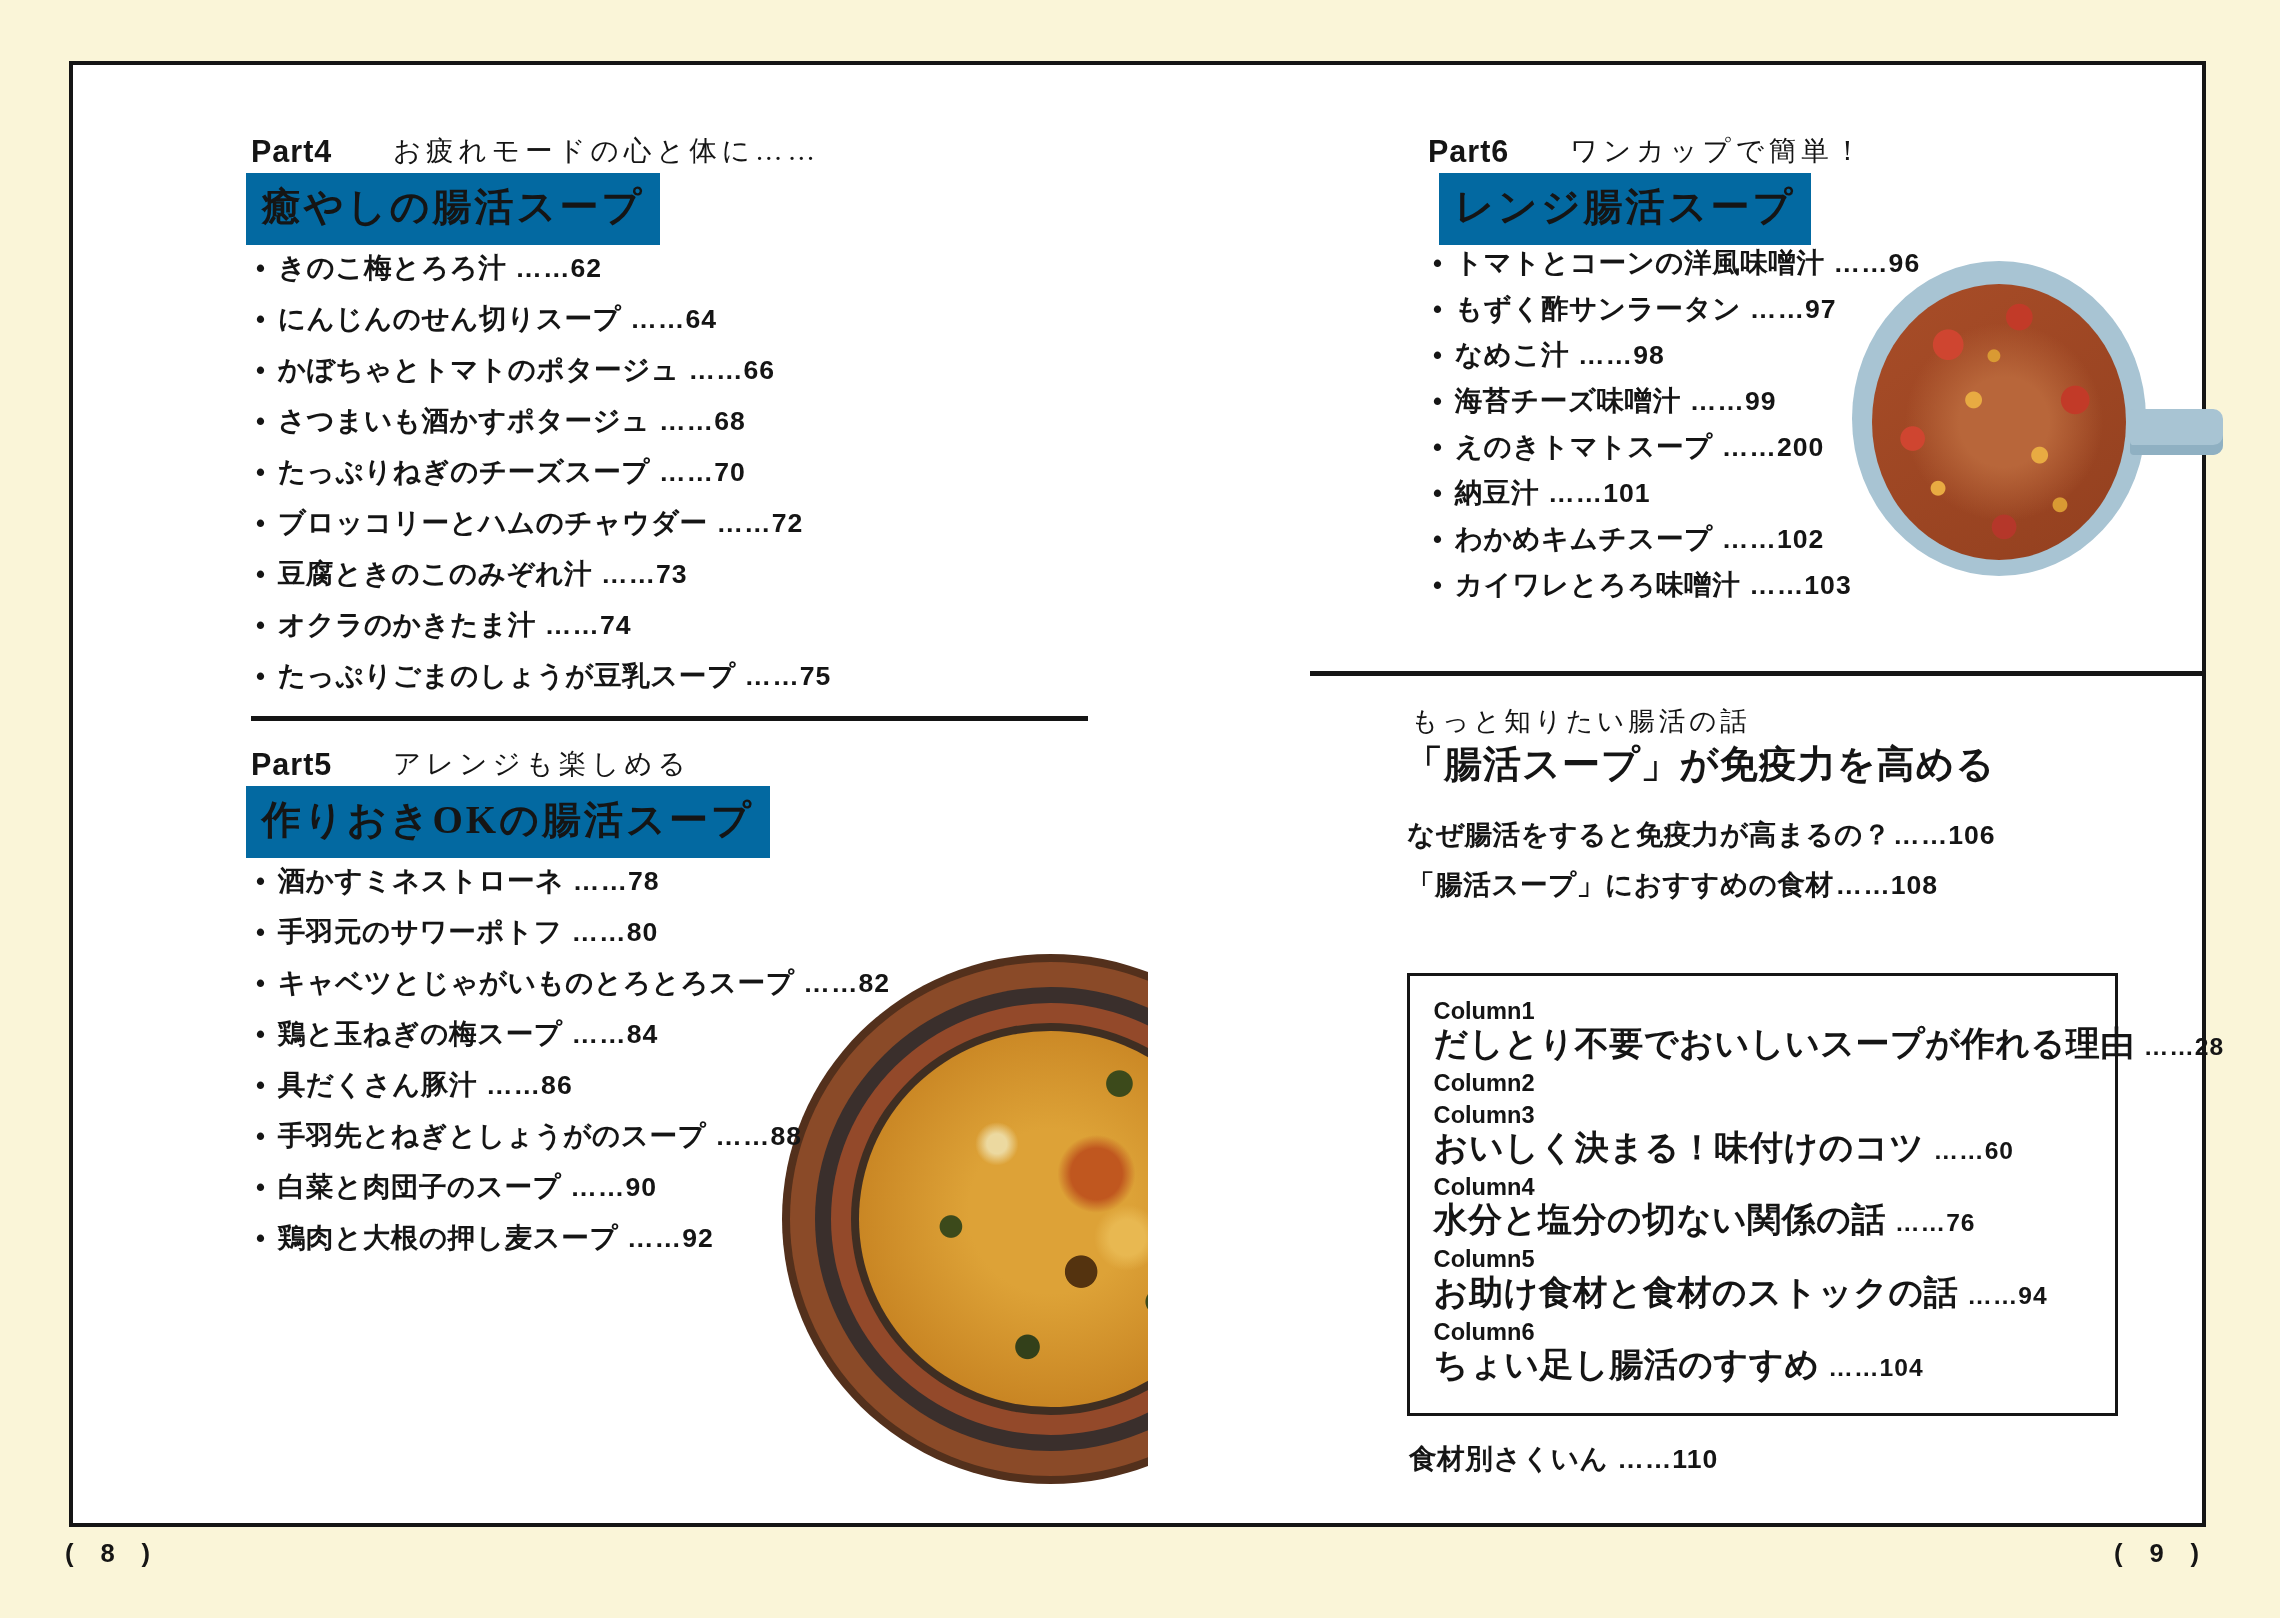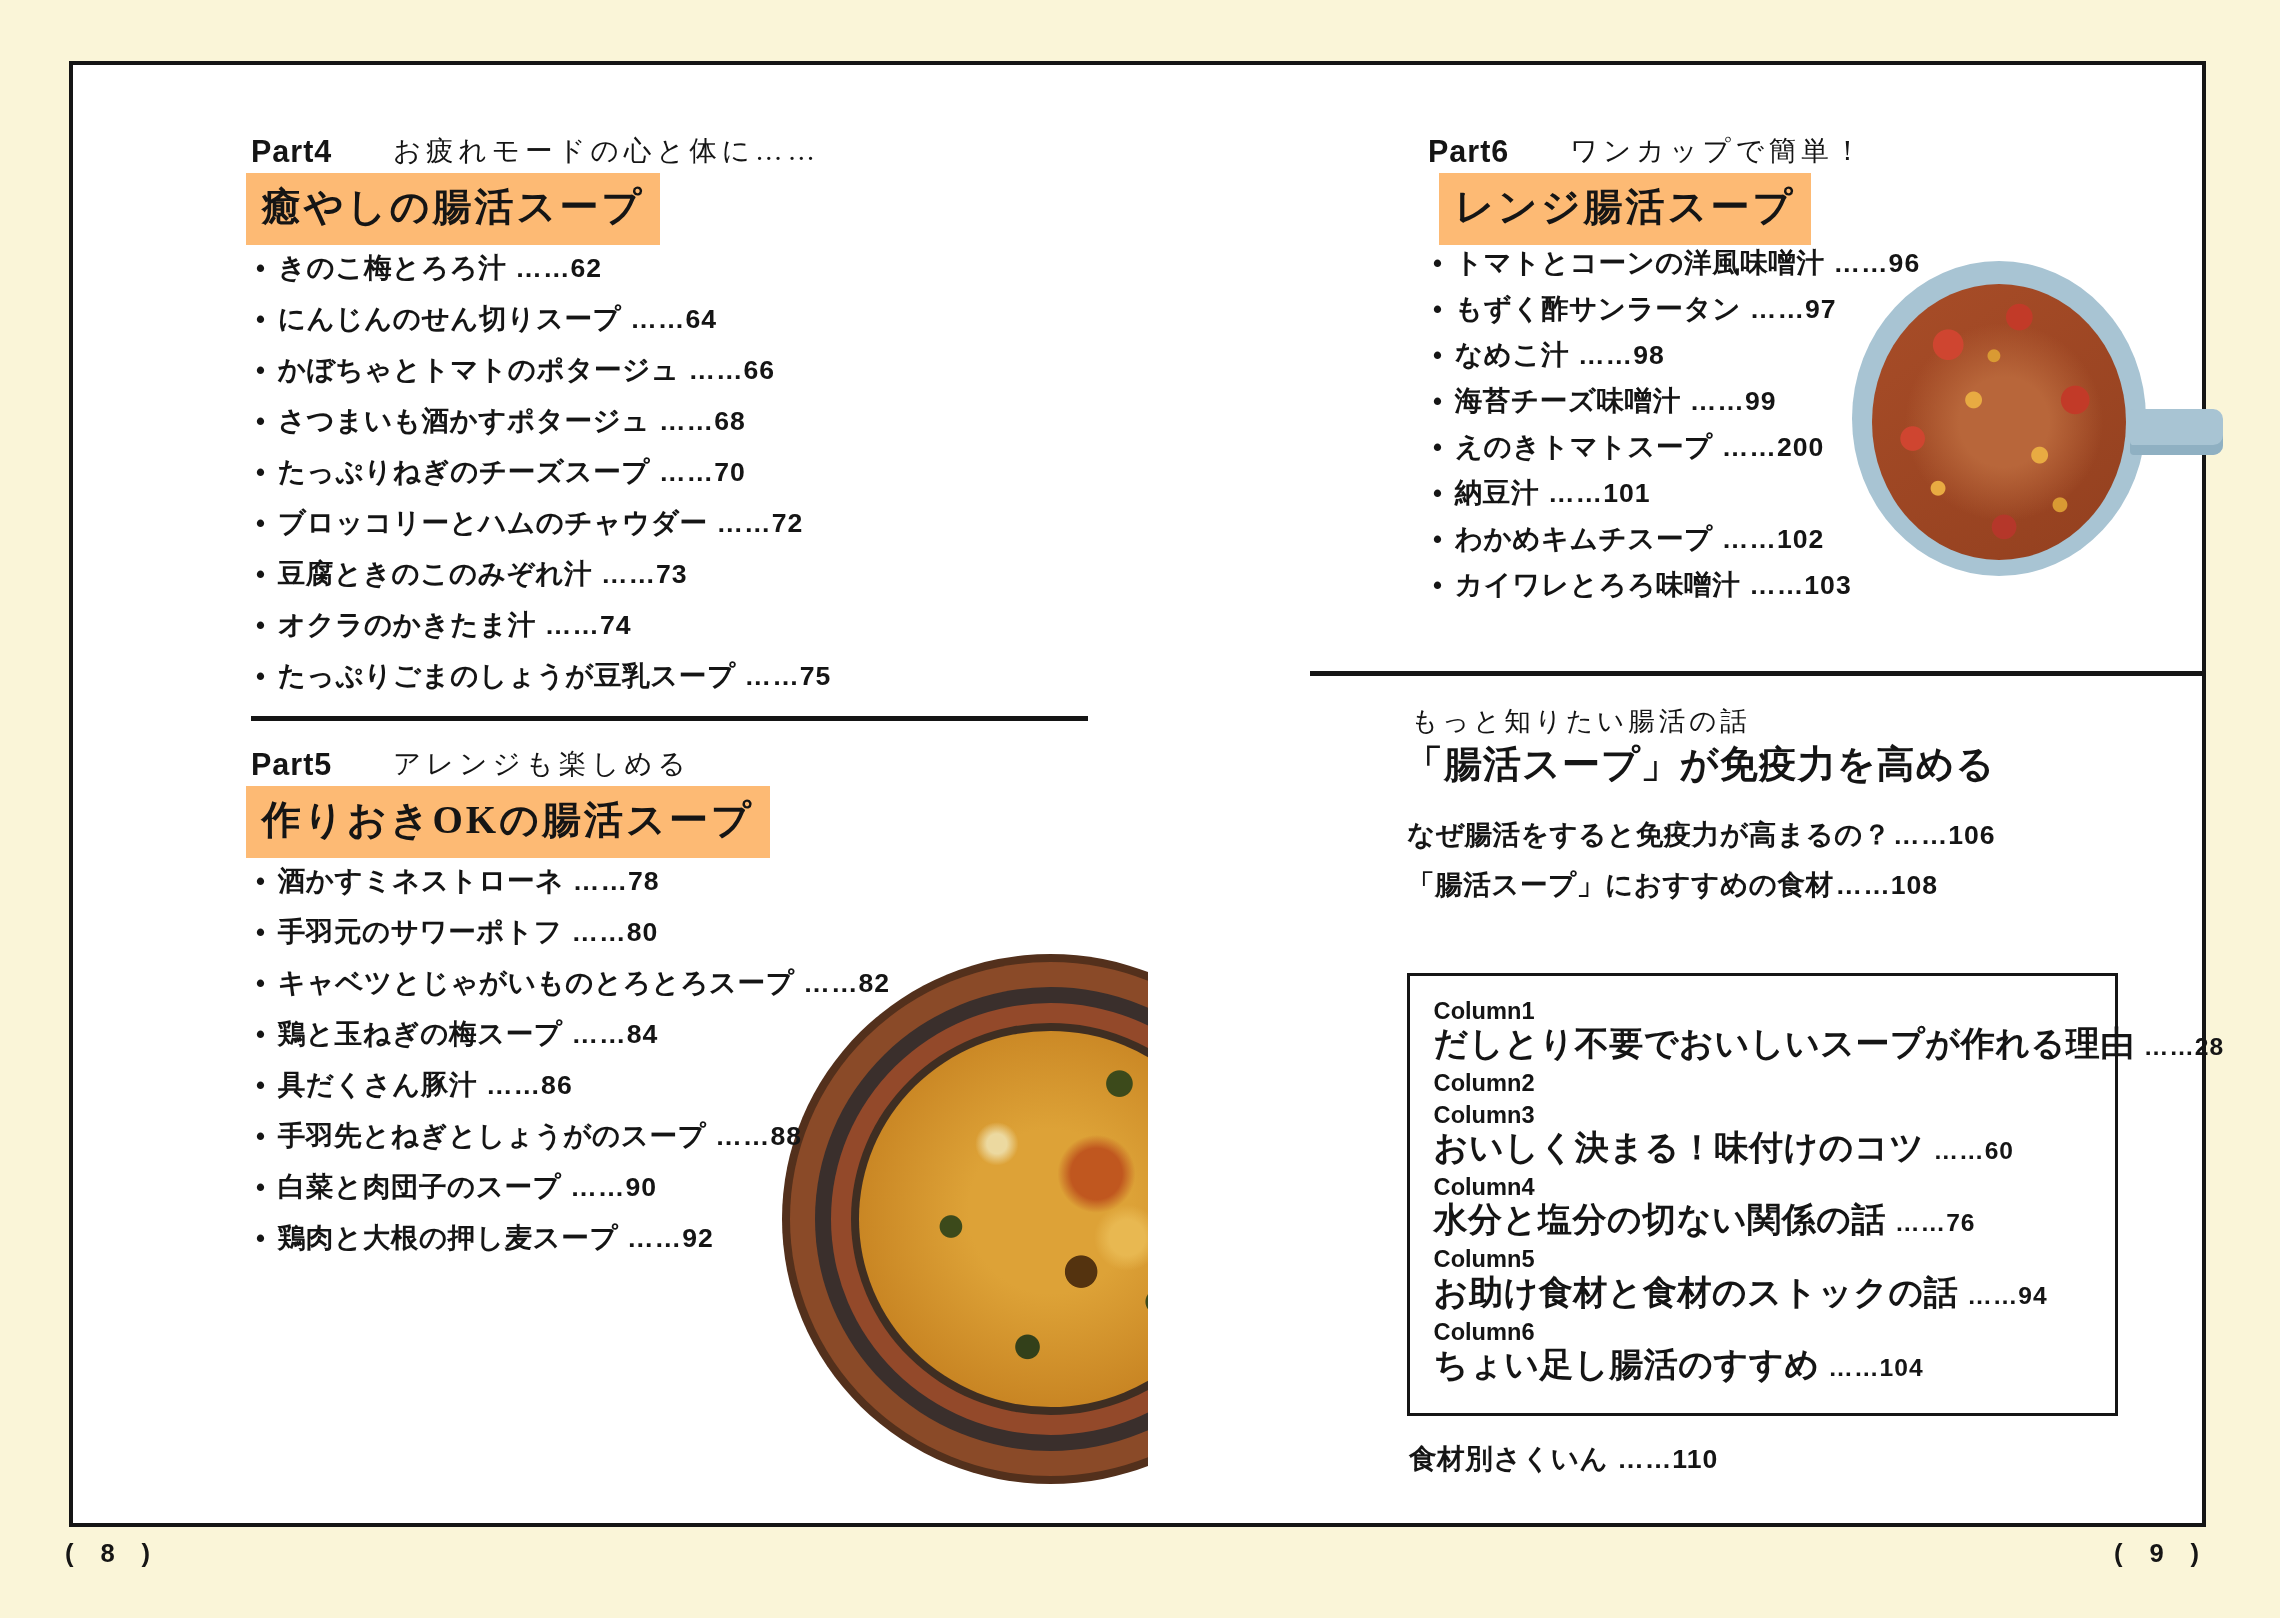--- a/index.html
+++ b/index.html
@@ -6,21 +6,21 @@
   #canvas{position:relative;width:2280px;height:1618px;background:#faf5d8;overflow:hidden;
           font-family:"Liberation Sans","DejaVu Sans",sans-serif;color:#151515;}
   .frame{position:absolute;left:69px;top:61px;width:2137px;height:1466px;background:#ffffff;
          border:4.9px solid #151515;box-sizing:border-box;z-index:0;}
   .abs{position:absolute;z-index:2;}
   .serif{font-family:Liberation Serif, serif;}
   
   .part-line{display:flex;align-items:flex-end;white-space:nowrap;gap:39px;}
   .part-no{font-weight:bold;font-size:30.5px;letter-spacing:1px;}
   .part-sub{font-size:27.6px;margin-left:21.7px;letter-spacing:4.9px;}
-  .hl{display:inline-block;background:#fdba74;padding:6.9px 15.8px 10.8px 15.8px;font-weight:bold;
+  .hl{display:inline-block;background:#0369a1;padding:6.9px 15.8px 10.8px 15.8px;font-weight:bold;
       font-size:39px;letter-spacing:3px;white-space:nowrap;}
   
   .toc-item{display:flex;align-items:baseline;white-space:nowrap;font-weight:bold;}
   .bullet{font-size:25.6px;margin-right:12.8px;}
   .toc-label{font-size:27.6px;letter-spacing:0.5px;}
   .toc-page{font-size:26.6px;margin-left:8.9px;letter-spacing:1px;}
   .list-l .toc-item{height:51px;line-height:51px;}
   .list-r .toc-item{height:46px;line-height:46px;}
   .feature-list .toc-item{height:50px;line-height:50px;}
   .feature-list .toc-page{margin-left:2px;}

